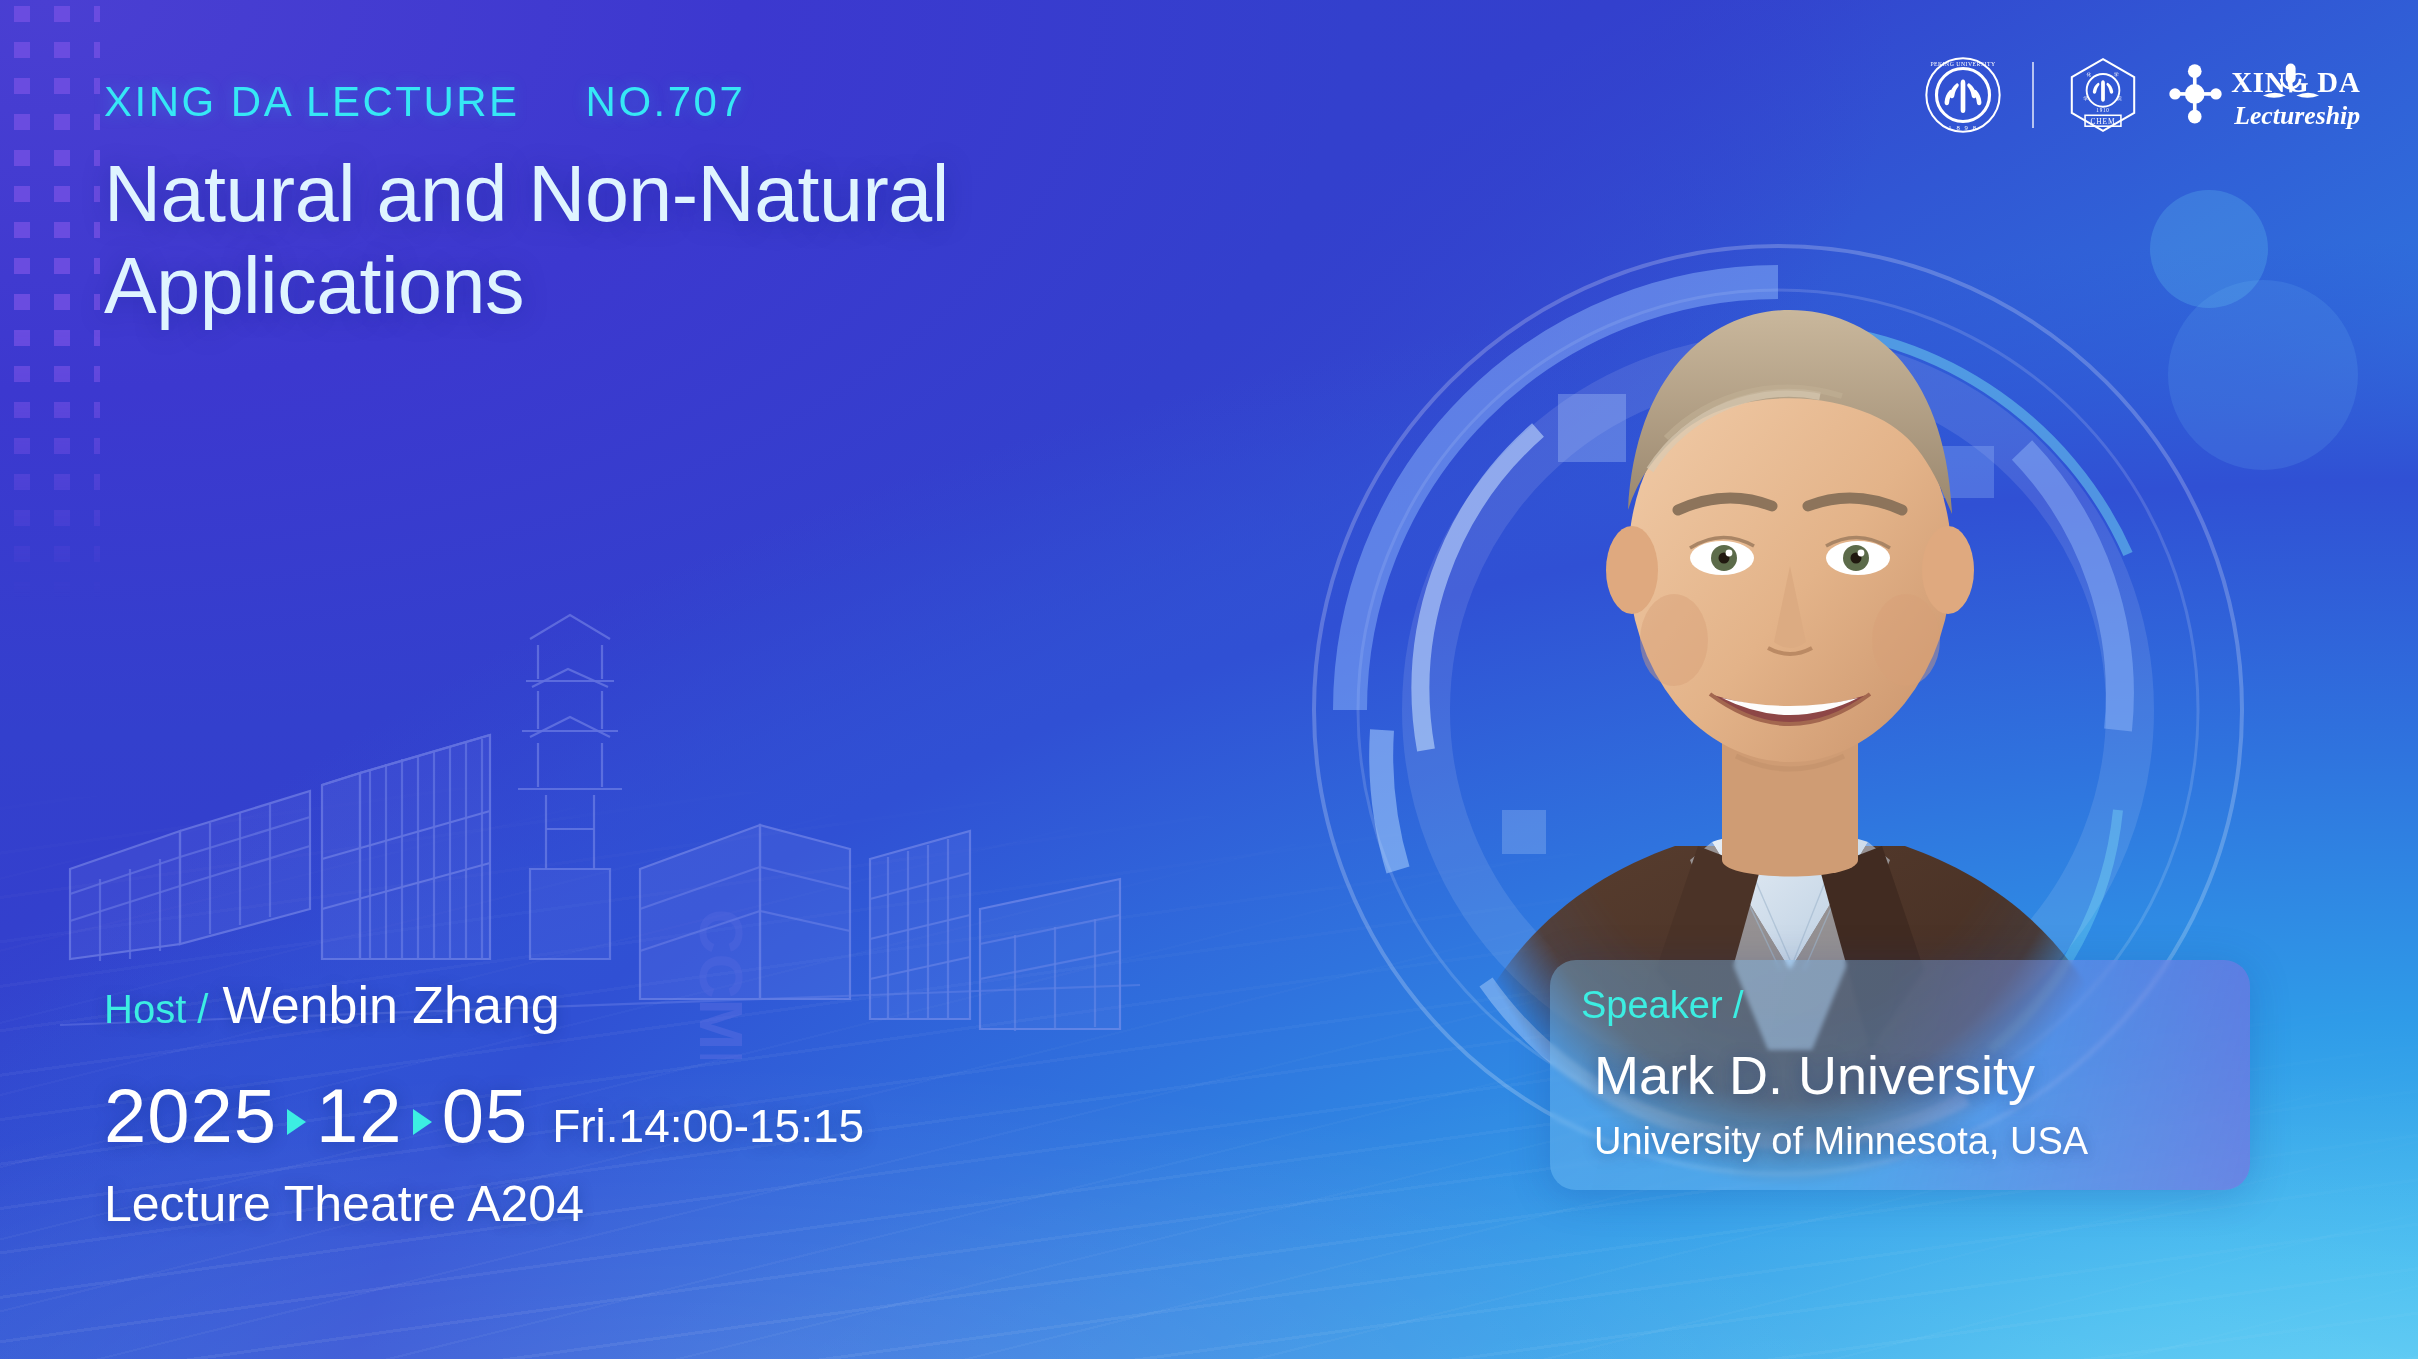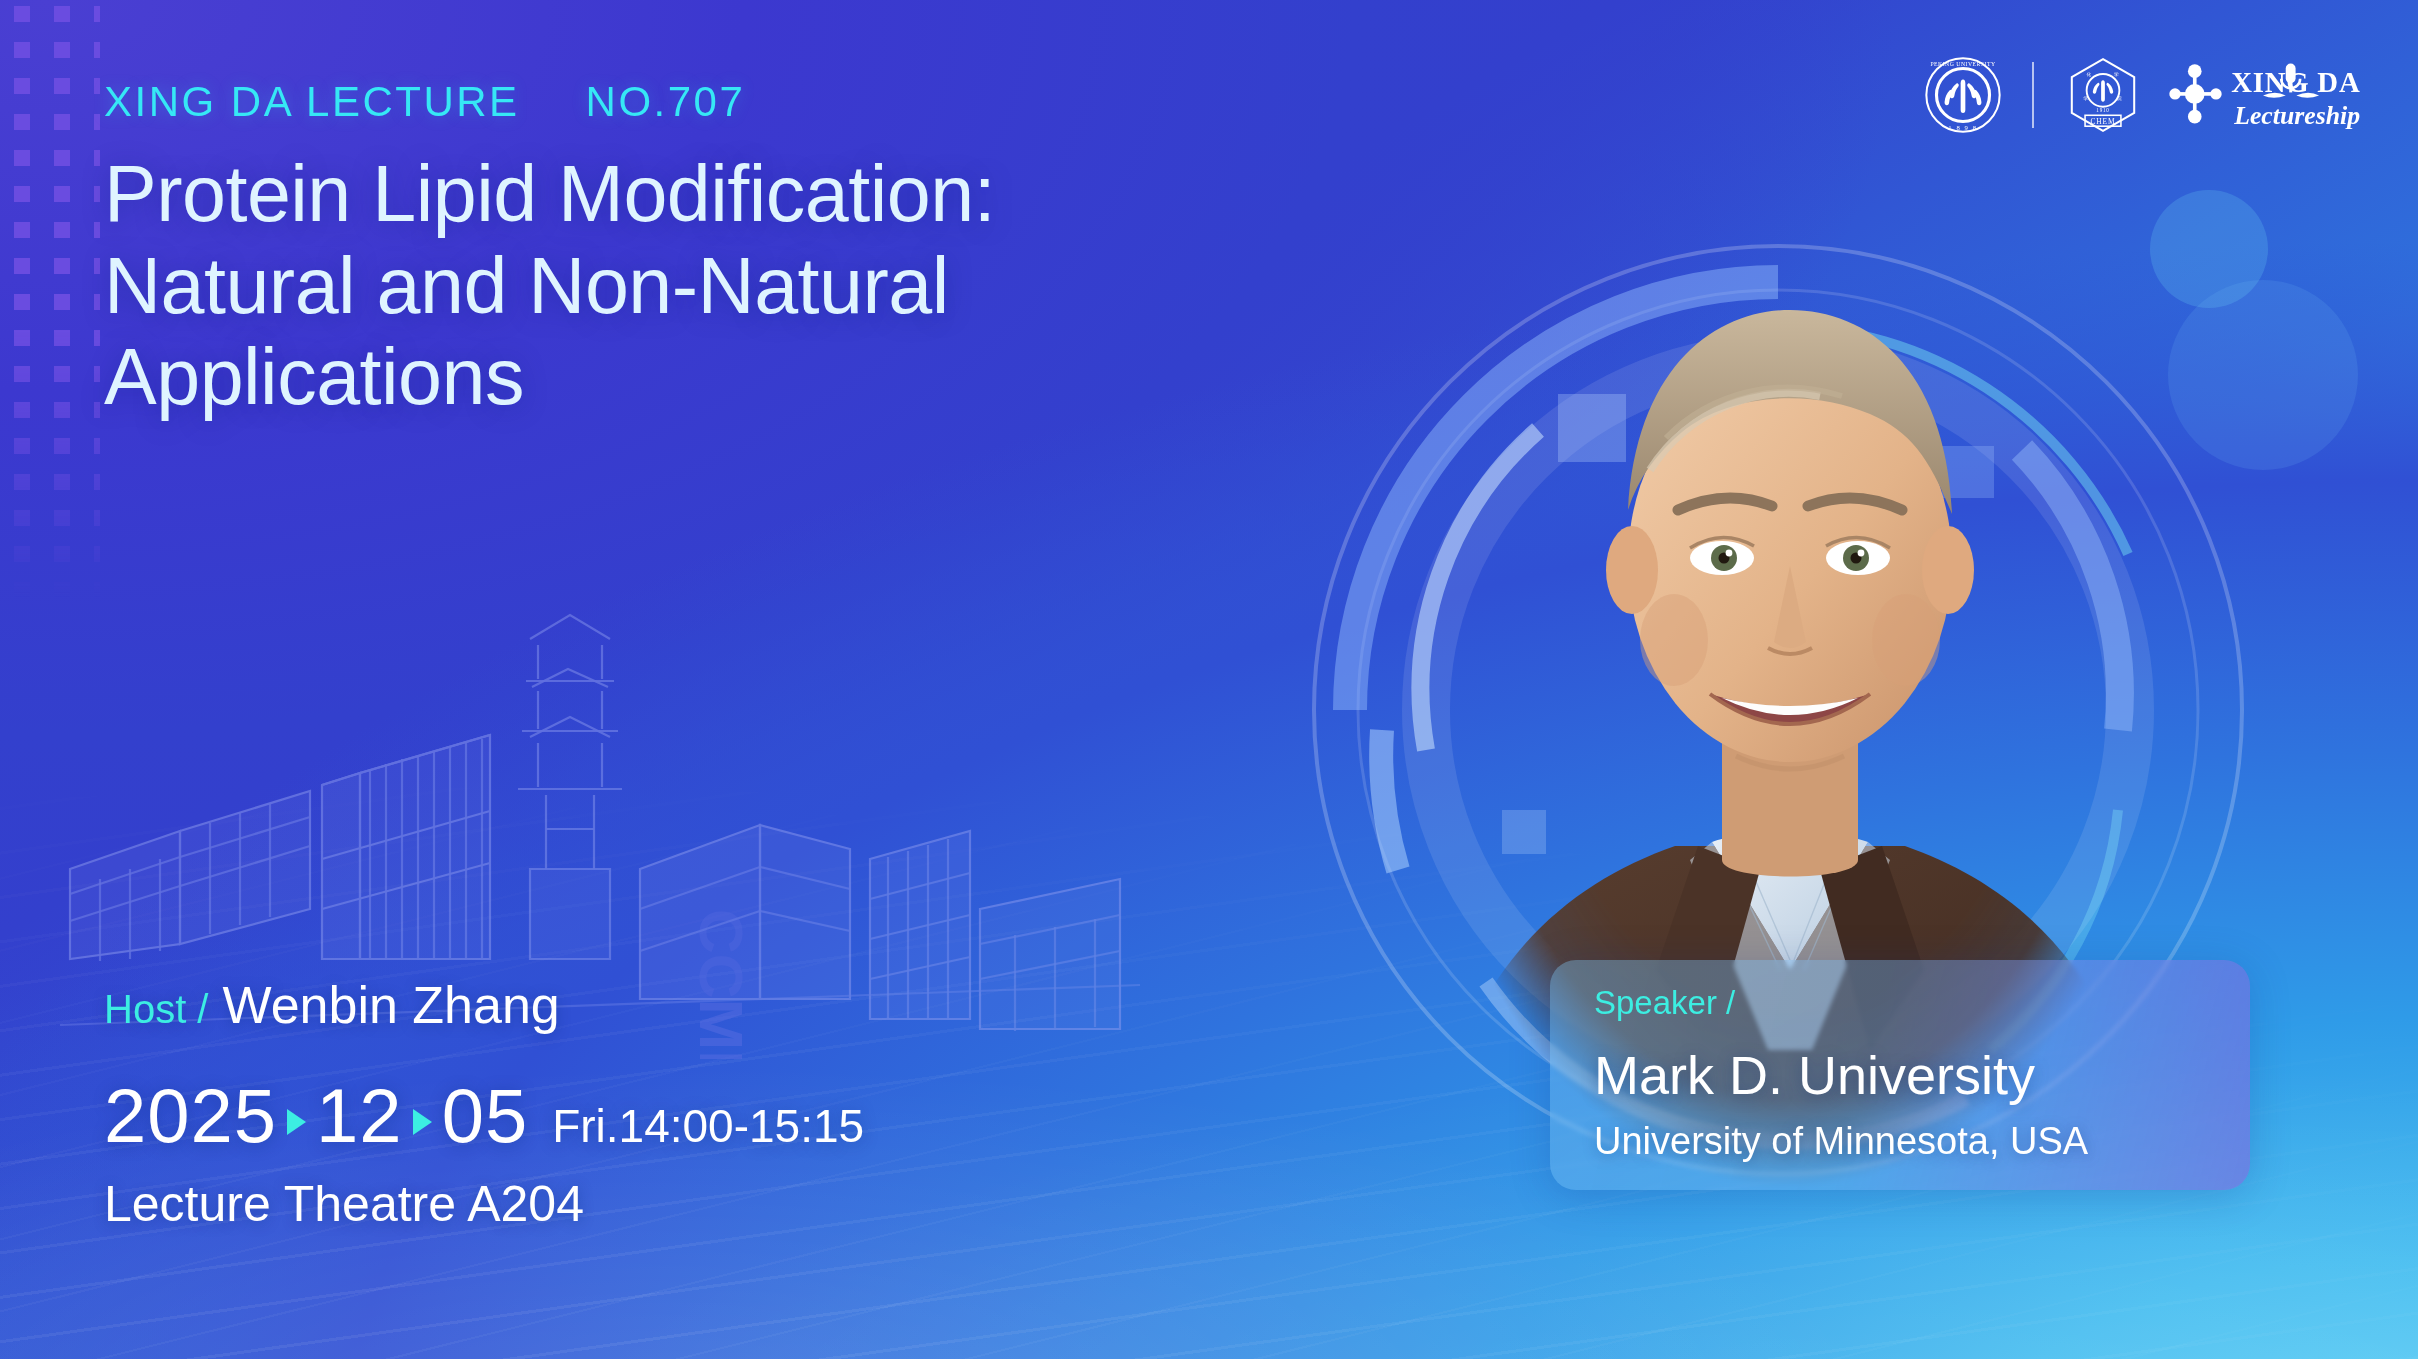--- a/index.html
+++ b/index.html
@@ -114,21 +114,21 @@
 
   
   .speaker-card{
     position:absolute;right:98px;bottom:130px;width:700px;height:230px;
     border-radius:26px;
     background:linear-gradient(105deg, rgba(120,190,240,.40) 0%, rgba(110,170,235,.42) 45%, rgba(126,105,222,.62) 100%);
     backdrop-filter:blur(2px);
     box-shadow:0 6px 40px rgba(20,50,140,.22);
   }
   .speaker-lab{
-    position:absolute;left:44px;top:24px;font-size:33px;color:#3ceee2;
+    position:absolute;left:31px;top:24px;font-size:38px;color:#3ceee2;
   }
   .speaker-name{
     position:absolute;left:44px;top:84px;font-size:54px;color:#fff;
     text-shadow:0 2px 16px rgba(10,40,110,.4);
   }
   .speaker-aff{
     position:absolute;left:44px;top:160px;font-size:38px;color:#fff;
     text-shadow:0 2px 14px rgba(10,40,110,.4);
   }
 </style>
@@ -287,21 +287,20 @@
       <path d="M0 586 L1080 546" stroke-opacity=".55"></path>
     </svg>
   </div>
 
   <div class="kicker">
     <span>XING DA LECTURE</span>
     <span>NO.707</span>
   </div>
 
   <div class="title">
-    <div>Protein Lipid Modification:</div>
     <div>Natural and Non-Natural</div>
     <div>Applications</div>
   </div>
 
   <div class="logos">
 
     <div class="logo-pku">
       <svg viewBox="0 0 100 100">
         <circle cx="50" cy="50" r="47" fill="none" stroke="#fff" stroke-width="2.6"></circle>
         <circle cx="50" cy="50" r="34" fill="none" stroke="#fff" stroke-width="4"></circle>

